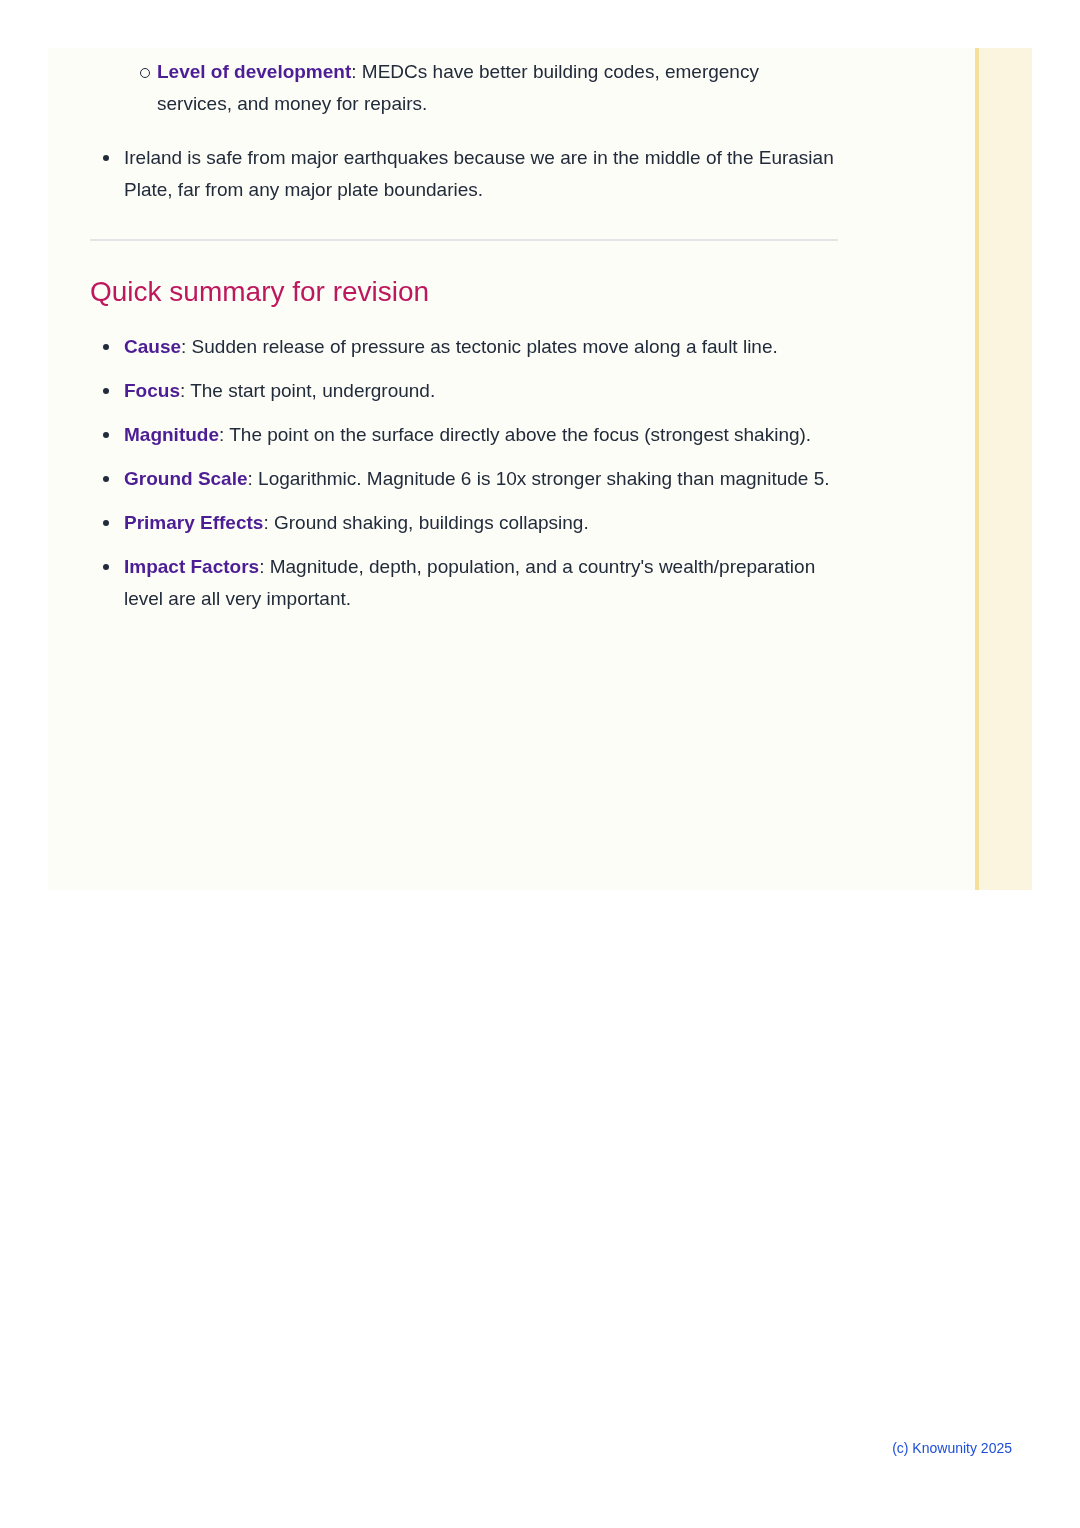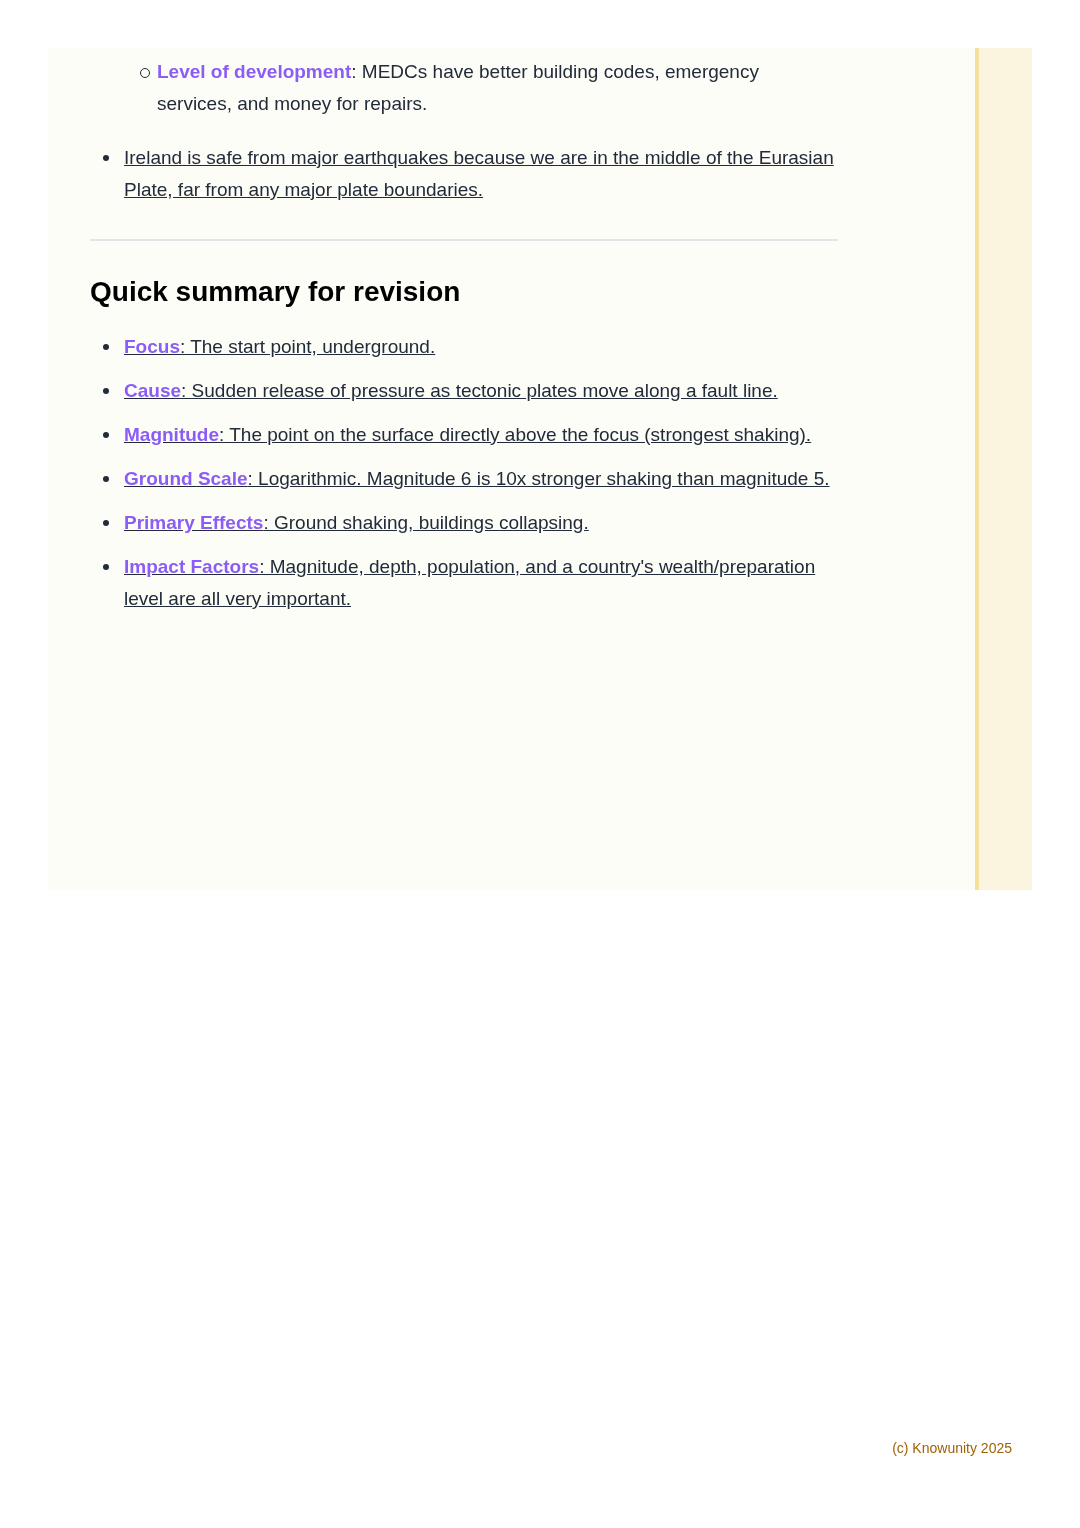--- a/index.html
+++ b/index.html
@@ -55,21 +55,20 @@
   ul.notes {
     list-style: none;
     margin: 0;
     padding: 0;
   }
   ul.notes li {
     position: relative;
   }
   li.lvl1 {
     padding-left: 34px;
-    text-decoration: underline;
   }
   li.lvl1::before {
     content: "";
     position: absolute;
     left: 13px;
     top: 13px;
     width: 6px;
     height: 6px;
     border-radius: 50%;
     background: #222B3A;
@@ -83,45 +82,45 @@
     left: 50px;
     top: 12px;
     width: 8px;
     height: 8px;
     border-radius: 50%;
     border: 1.5px solid #222B3A;
     background: transparent;
   }
   ul.notes.summary li + li { margin-top: 12px; }
   ul.notes.intro li + li { margin-top: 22px; }
-  strong { font-weight: 700; color: #8b5cf6; }
+  strong { font-weight: 700; color: #4c1d95; }
 
   .divider {
     border: 0;
     border-top: 2px solid #E4E4E6;
     margin: 33px 0 0 0;
     width: 748px;
   }
   .section-heading {
     margin: 34px 0 0 0;
     font-size: 28px;
     line-height: 34px;
-    font-weight: 700;
-    color: #000000;
+    font-weight: 400;
+    color: #be185d;
   }
   .summary { margin-top: 22px !important; }
 
   
   .footer {
     position: absolute;
     top: 1438px;
     right: 68px;
     font-size: 14px;
     line-height: 20px;
-    color: #a16207;
+    color: #1d4ed8;
   }
 </style>
 </head>
 <body>
 
 <div class="card">
   <div class="accent-fill"></div>
   <div class="accent-line"></div>
 
   <div class="content">
@@ -129,22 +128,22 @@
     <ul class="notes intro">
         <li class="lvl2"><strong>Level of development</strong>: MEDCs have better building codes, emergency services, and money for repairs.</li>
         <li class="lvl1">Ireland is safe from major earthquakes because we are in the middle of the Eurasian Plate, far from any major plate boundaries.</li>
       </ul>
 
     <hr class="divider">
 
     <h2 class="section-heading">Quick summary for revision</h2>
 
     <ul class="notes summary">
+        <li class="lvl1"><strong>Cause</strong>: Sudden release of pressure as tectonic plates move along a fault line.</li>
         <li class="lvl1"><strong>Focus</strong>: The start point, underground.</li>
-        <li class="lvl1"><strong>Cause</strong>: Sudden release of pressure as tectonic plates move along a fault line.</li>
         <li class="lvl1"><strong>Magnitude</strong>: The point on the surface directly above the focus (strongest shaking).</li>
         <li class="lvl1"><strong>Ground Scale</strong>: Logarithmic. Magnitude 6 is 10x stronger shaking than magnitude 5.</li>
         <li class="lvl1"><strong>Primary Effects</strong>: Ground shaking, buildings collapsing.</li>
         <li class="lvl1"><strong>Impact Factors</strong>: Magnitude, depth, population, and a country's wealth/preparation level are all very important.</li>
       </ul>
 
   </div>
 </div>
 
 <div class="footer">(c) Knowunity 2025</div>

